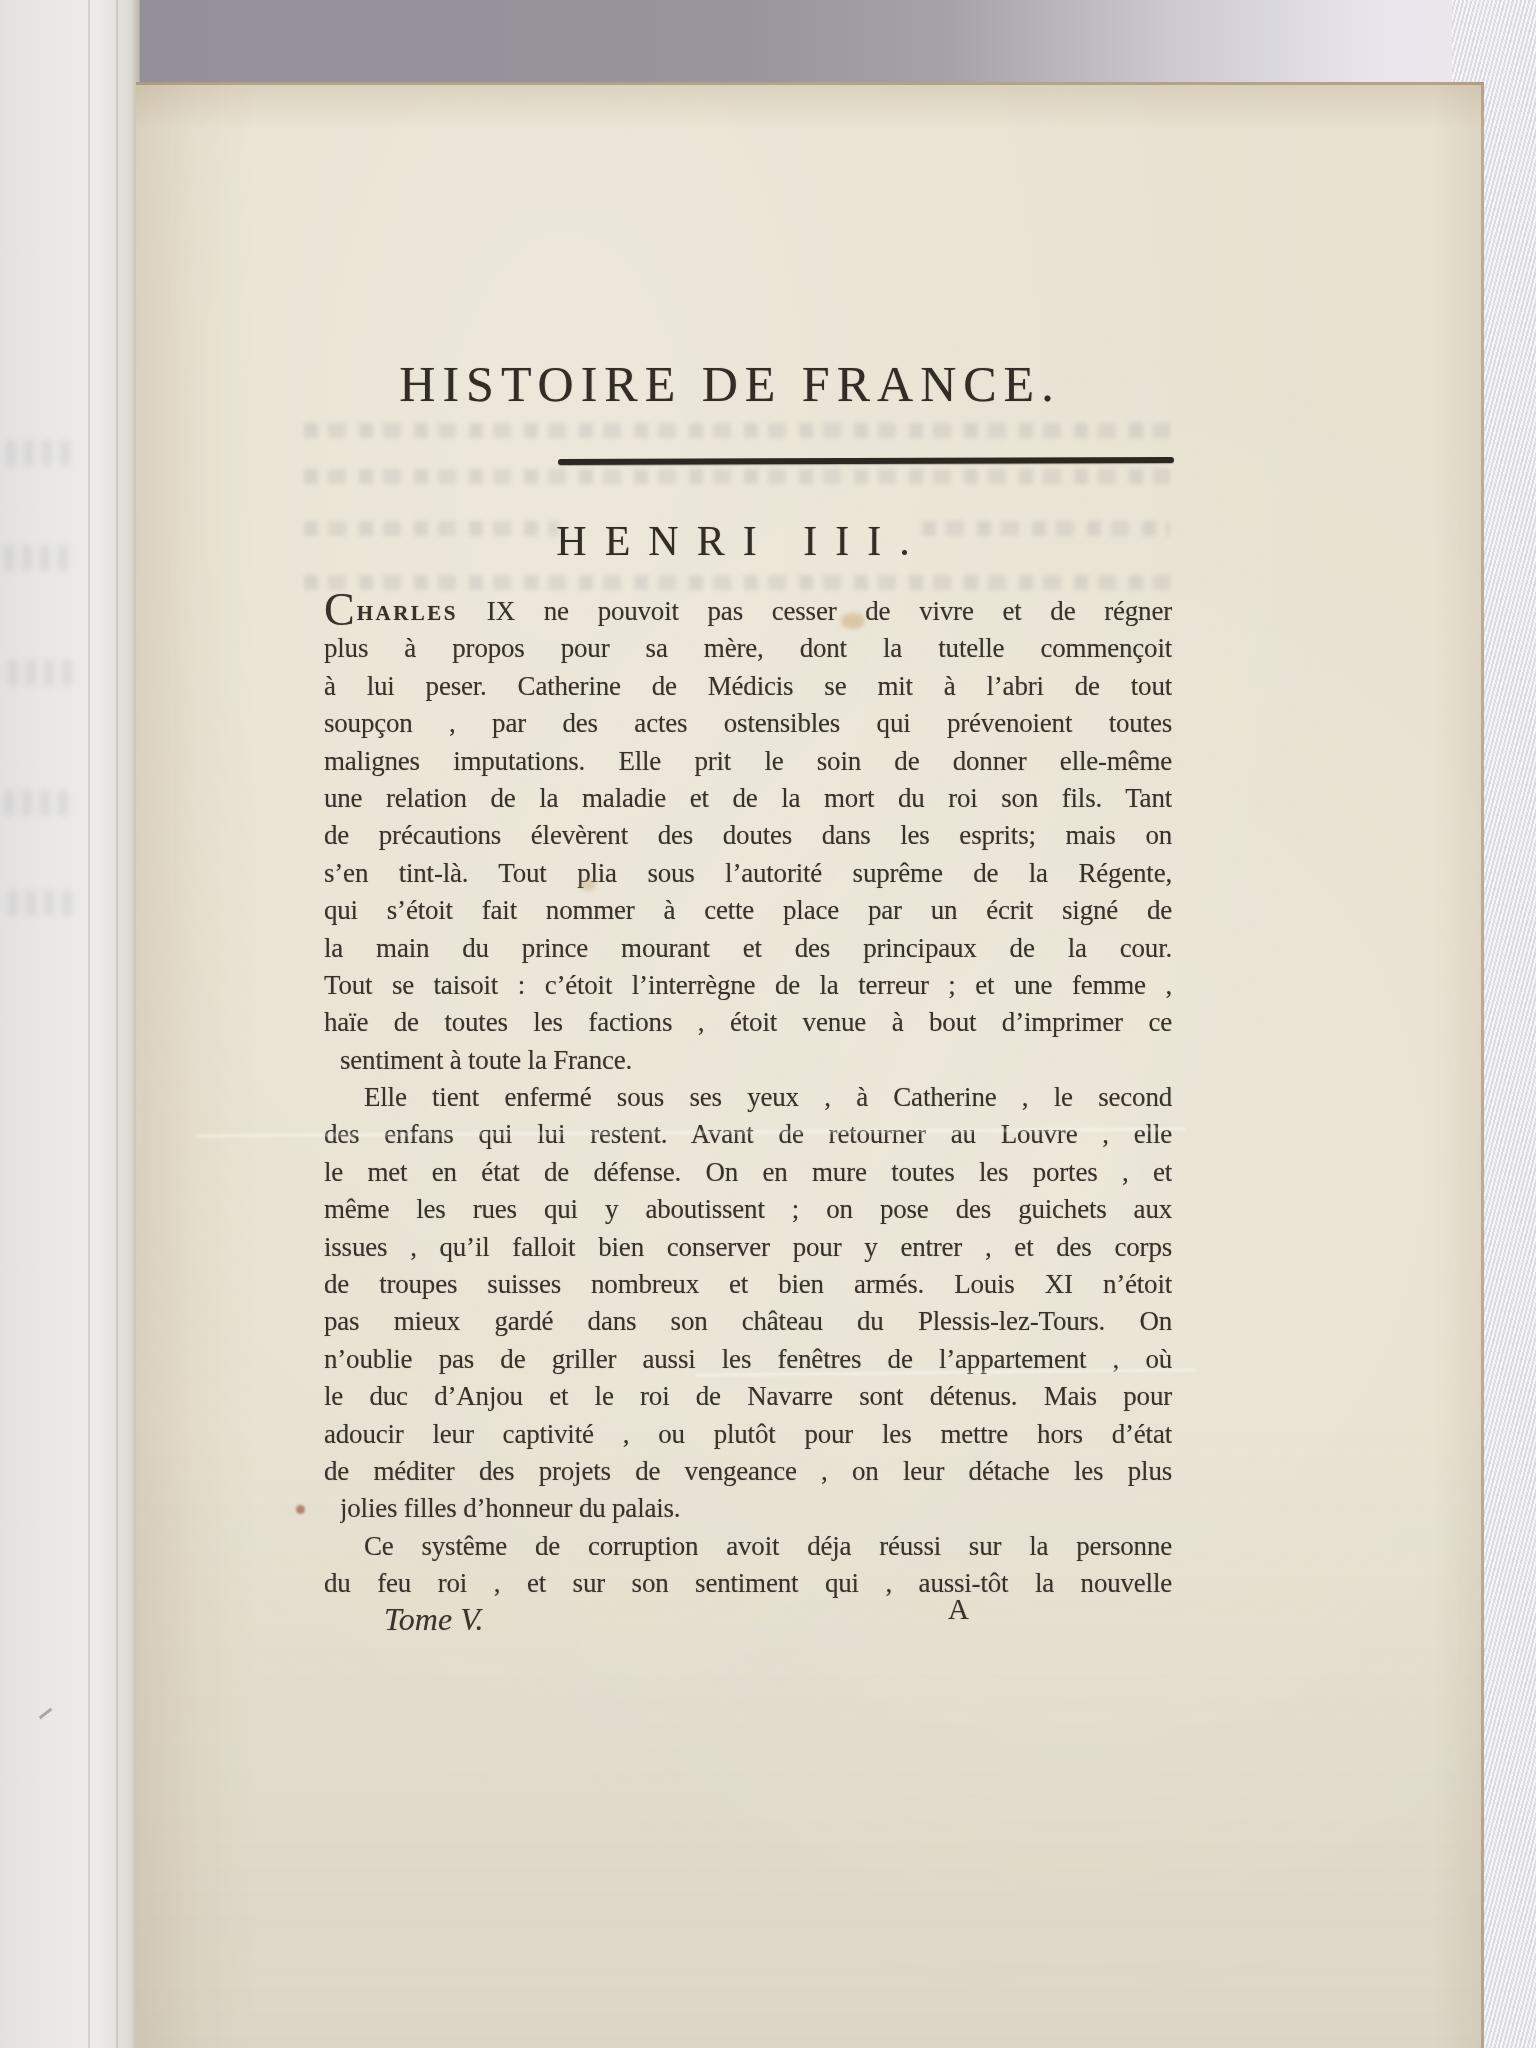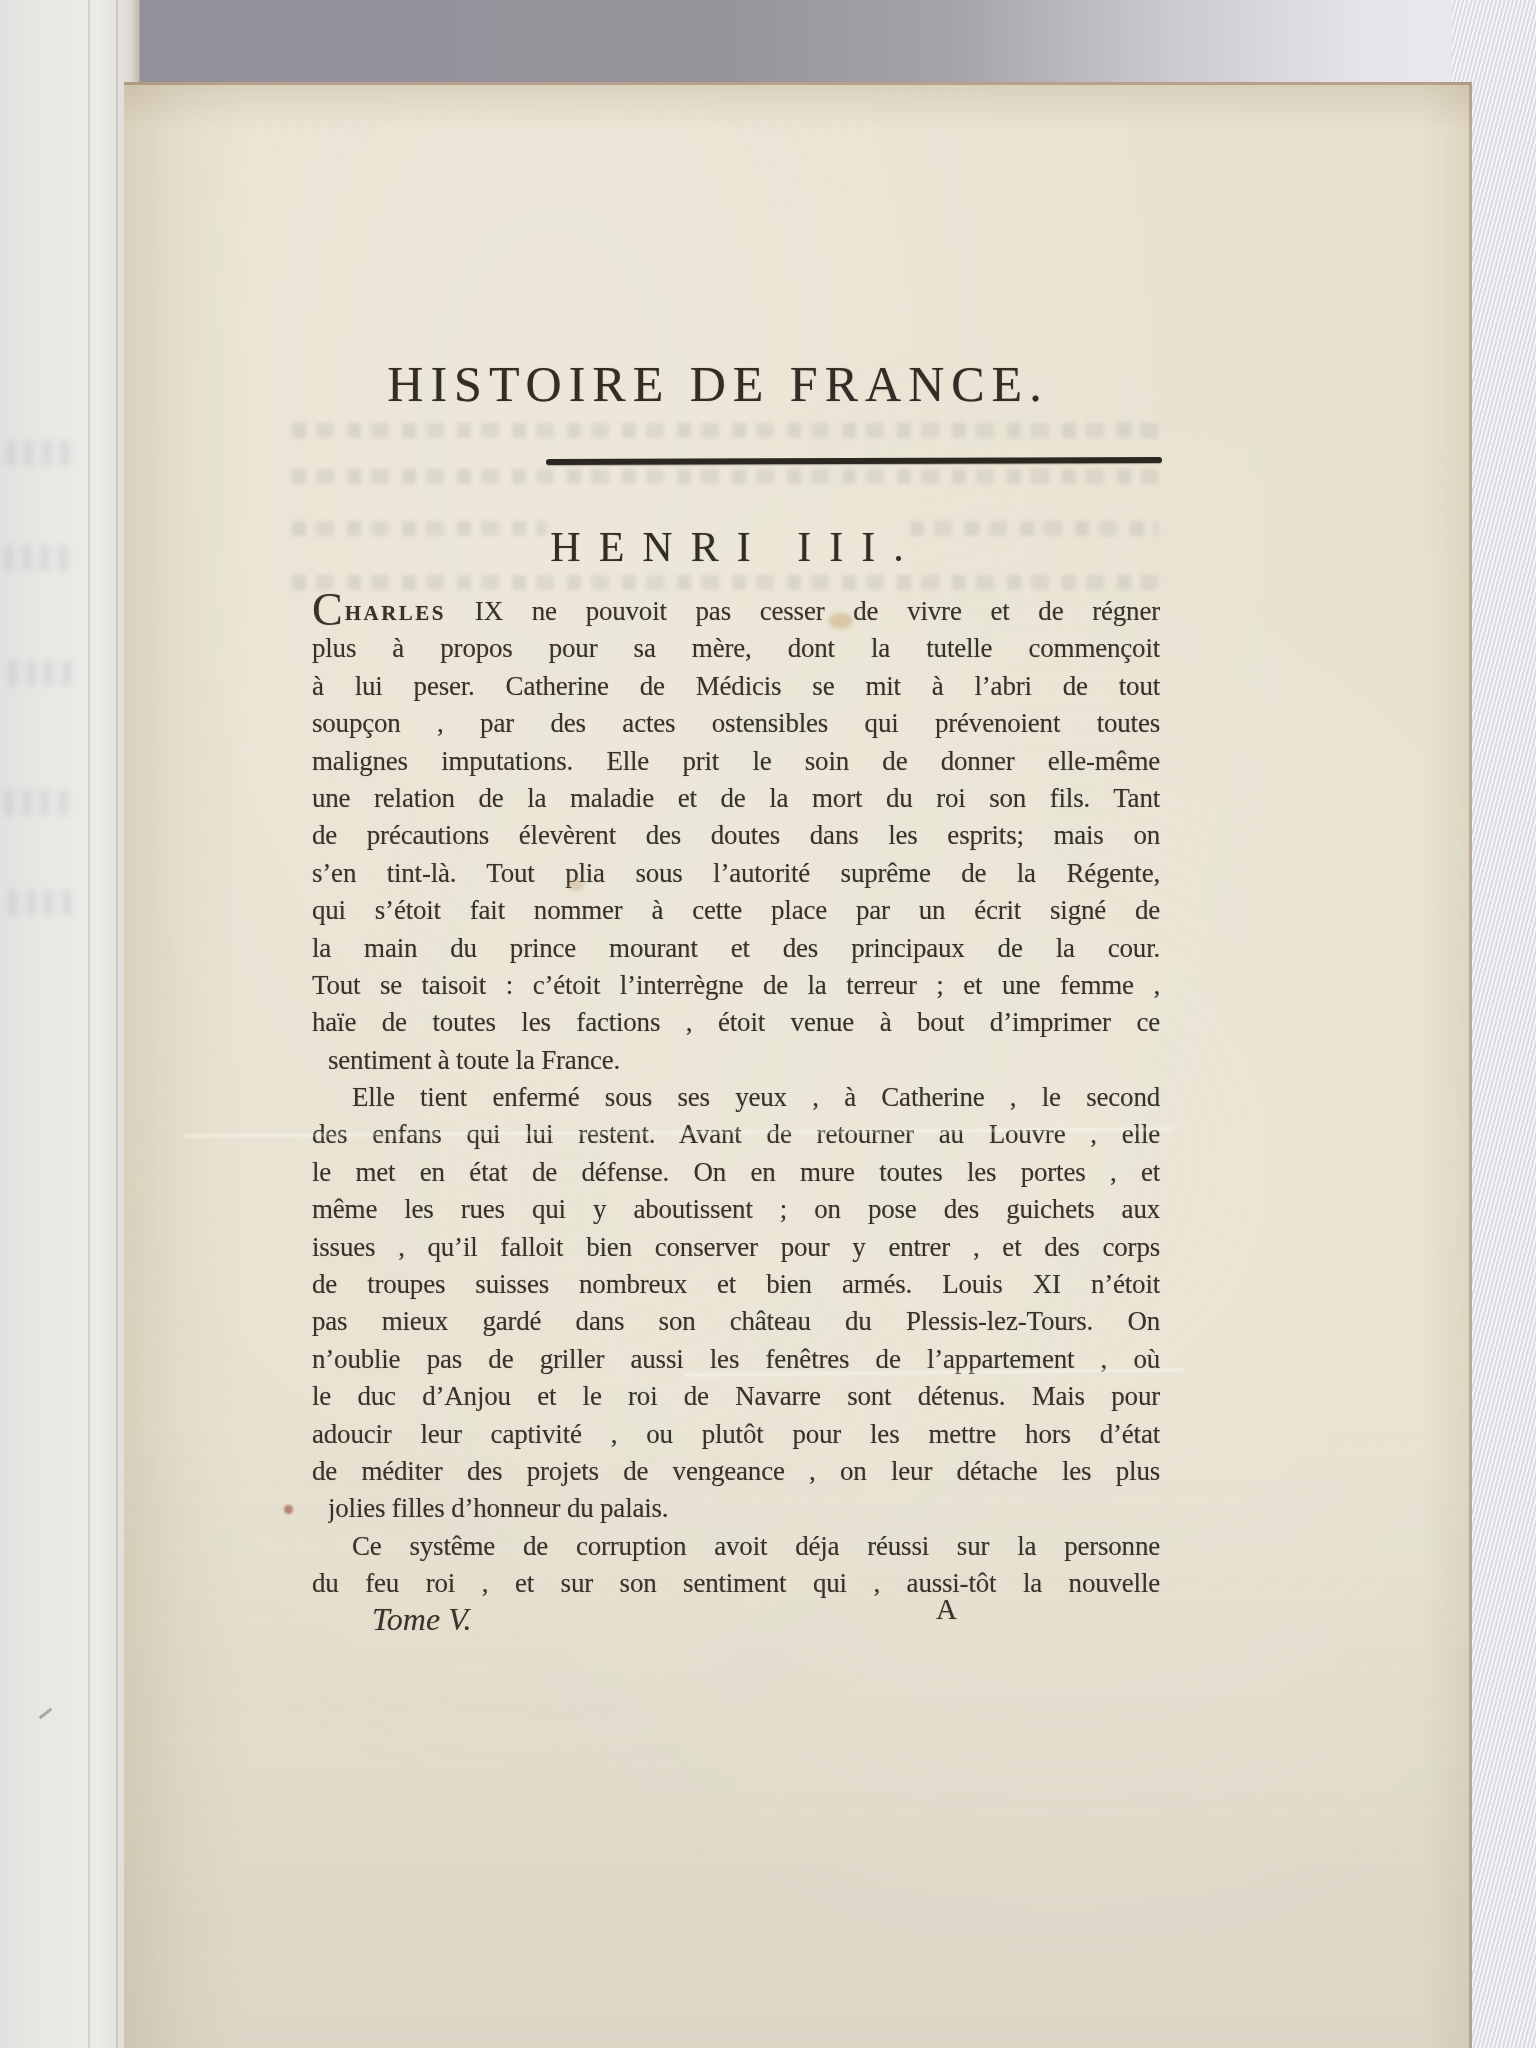--- a/index.html
+++ b/index.html
@@ -22,21 +22,21 @@
     background:linear-gradient(90deg,#93909a 0,#97949c 42%,#a5a2aa 58%,#ccc9d1 74%,#e7e5eb 88%,#eceaef 100%);
   }
   .bg-right{
     position:absolute;left:1452px;top:0;width:84px;height:2048px;
     background-color:#e9e8ee;
     background-image:repeating-linear-gradient(105deg,rgba(255,255,255,.55) 0 2px,rgba(205,203,214,.45) 2px 4px);
   }
 
   
   .page{
-    position:absolute;left:124px;top:82px;width:1348px;height:1966px;
+    position:absolute;left:136px;top:82px;width:1348px;height:1966px;
     background:
       linear-gradient(90deg,rgba(138,112,76,.16) 0,rgba(138,112,76,.05) 60px,rgba(138,112,76,0) 120px),
       linear-gradient(180deg,rgba(146,124,92,.18) 0,rgba(146,124,92,0) 46px),
       linear-gradient(270deg,rgba(150,130,98,.13) 0,rgba(150,130,98,0) 46px),
       linear-gradient(180deg,rgba(0,0,0,0) 68%,rgba(118,116,110,.10) 100%),
       radial-gradient(ellipse at 32% 18%,rgba(255,255,248,.22),rgba(255,255,248,0) 60%),
       radial-gradient(ellipse at 70% 55%,rgba(255,255,246,.16),rgba(255,255,246,0) 55%),
       #e7e1d0;
     border-top:3px solid rgba(128,94,58,.42);
     border-right:3px solid rgba(128,94,58,.32);
@@ -50,21 +50,21 @@
     position:absolute;left:188px;top:270px;width:812px;margin:0;
     text-align:center;font-size:50px;font-weight:normal;letter-spacing:7px;
     color:#332d25;text-shadow:0 0 1px rgba(51,45,37,.45);white-space:nowrap;
   }
   .rule{
     position:absolute;left:422px;top:373px;width:616px;height:6px;
     background:#2c2720;border-radius:3px;transform:rotate(-.2deg);
     box-shadow:0 1px 1px rgba(44,39,32,.3);
   }
   .heading{
-    position:absolute;left:188px;top:420px;width:812px;margin:18px;
+    position:absolute;left:188px;top:420px;width:812px;margin:12px;
     text-align:center;font-size:42px;font-weight:normal;letter-spacing:18px;
     color:#332d25;text-shadow:0 0 1px rgba(51,45,37,.4);white-space:nowrap;
   }
 
   .body{
     position:absolute;left:188px;top:508px;width:848px;
     font-size:27px;line-height:37.4px;letter-spacing:-.2px;
     color:#38322a;text-shadow:0 0 1px rgba(56,50,42,.35);
   }
   .para{margin:0;}

